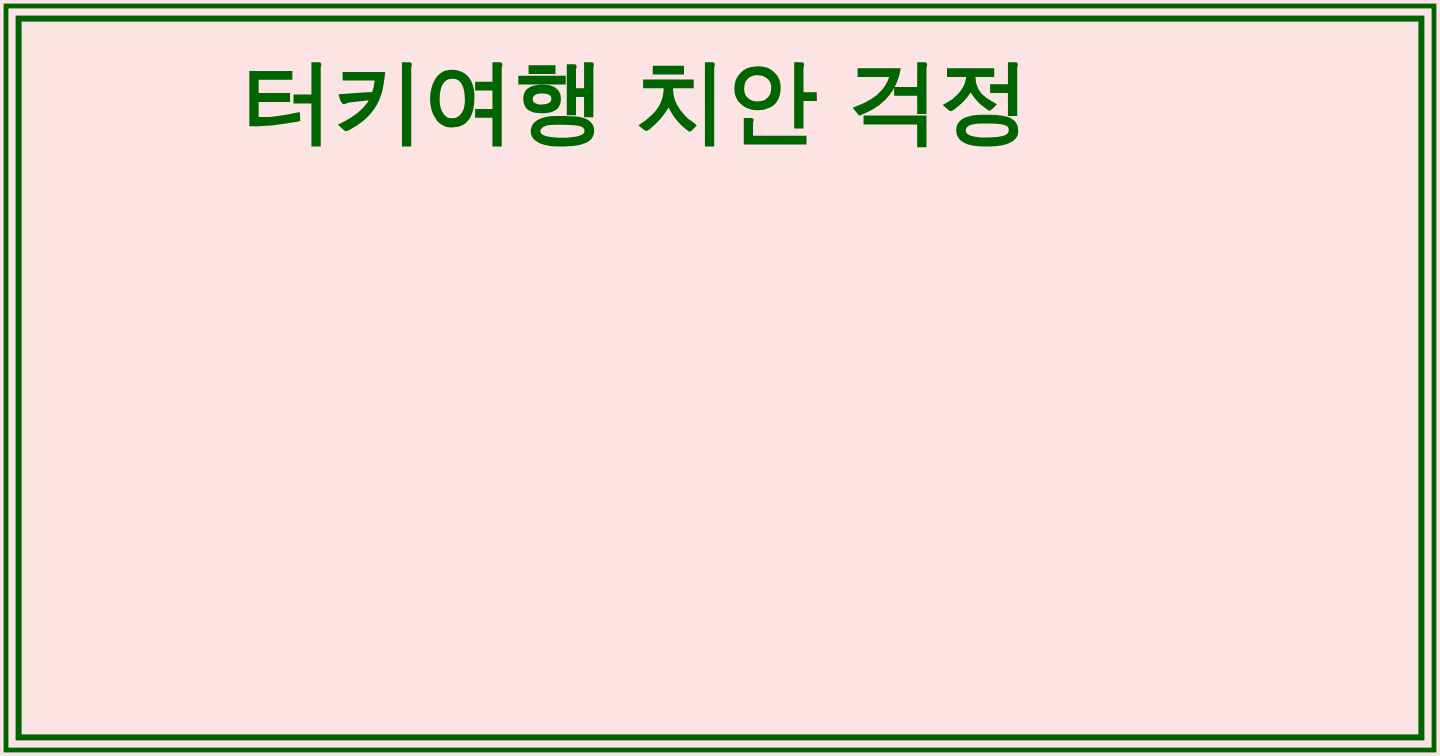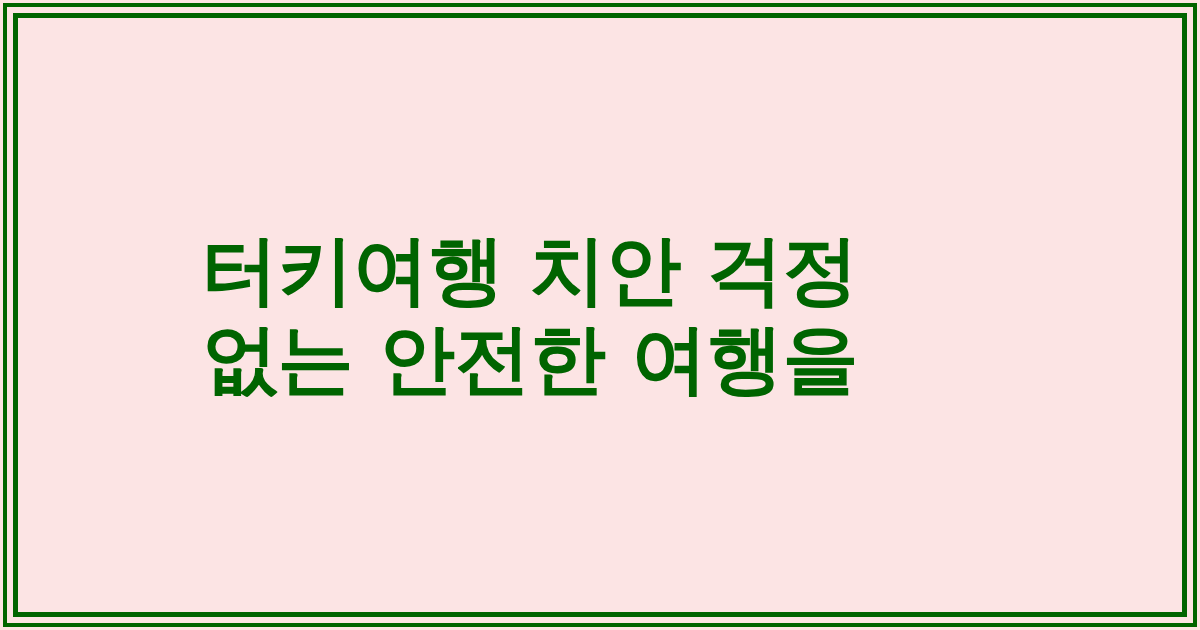--- a/index.html
+++ b/index.html
@@ -46,21 +46,21 @@
   }
 
   
   .title-wrap {
     position: absolute;
     left: 0;
     top: 0;
     width: 992px;
     height: 630px;
     display: flex;
-    align-items: center;
+    align-items: flex-start;
     justify-content: center;
     box-sizing: border-box;
     padding: 40px 60px;
   }
 
   .title {
     display: block;
     width: 588px;
     margin: 0;
     text-align: left;
@@ -82,17 +82,16 @@
 <body>
 
 <div class="og-card">
 
   <div class="frame-outer"></div>
   <div class="frame-inner"></div>
 
   <div class="title-wrap">
     <h1 class="title">
       <span class="title-line">터키여행 치안 걱정</span>
-      <span class="title-line">없는 안전한 여행을</span>
     </h1>
   </div>
 
 </div>
 
 </body></html>

